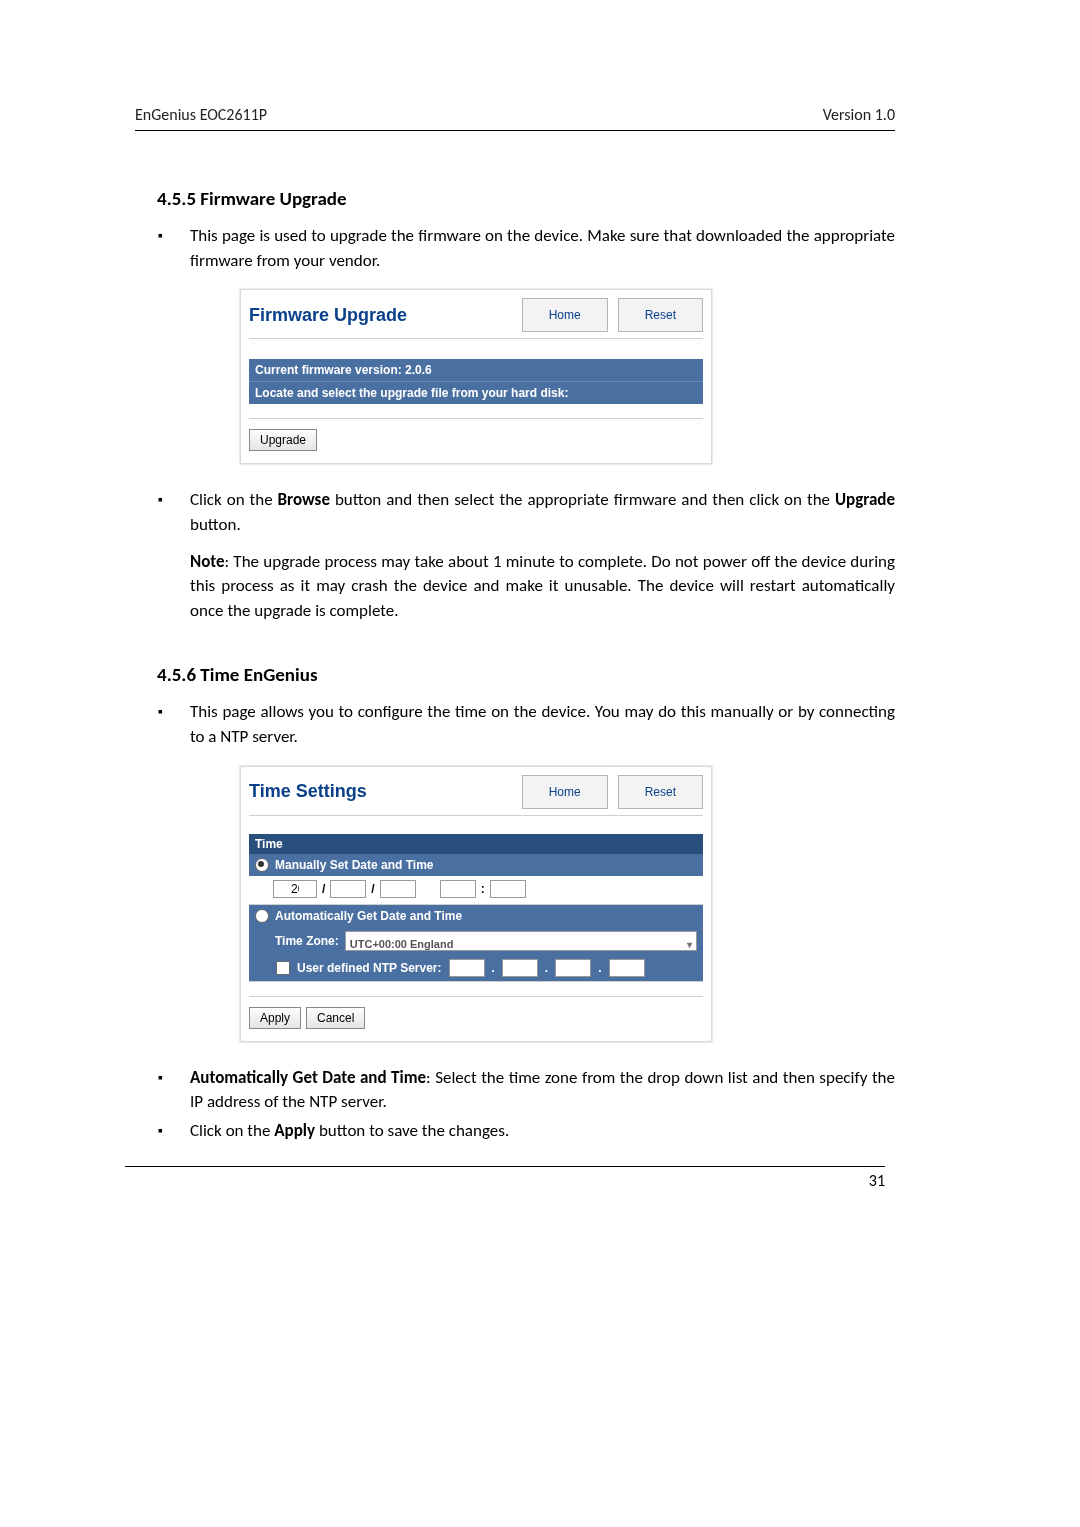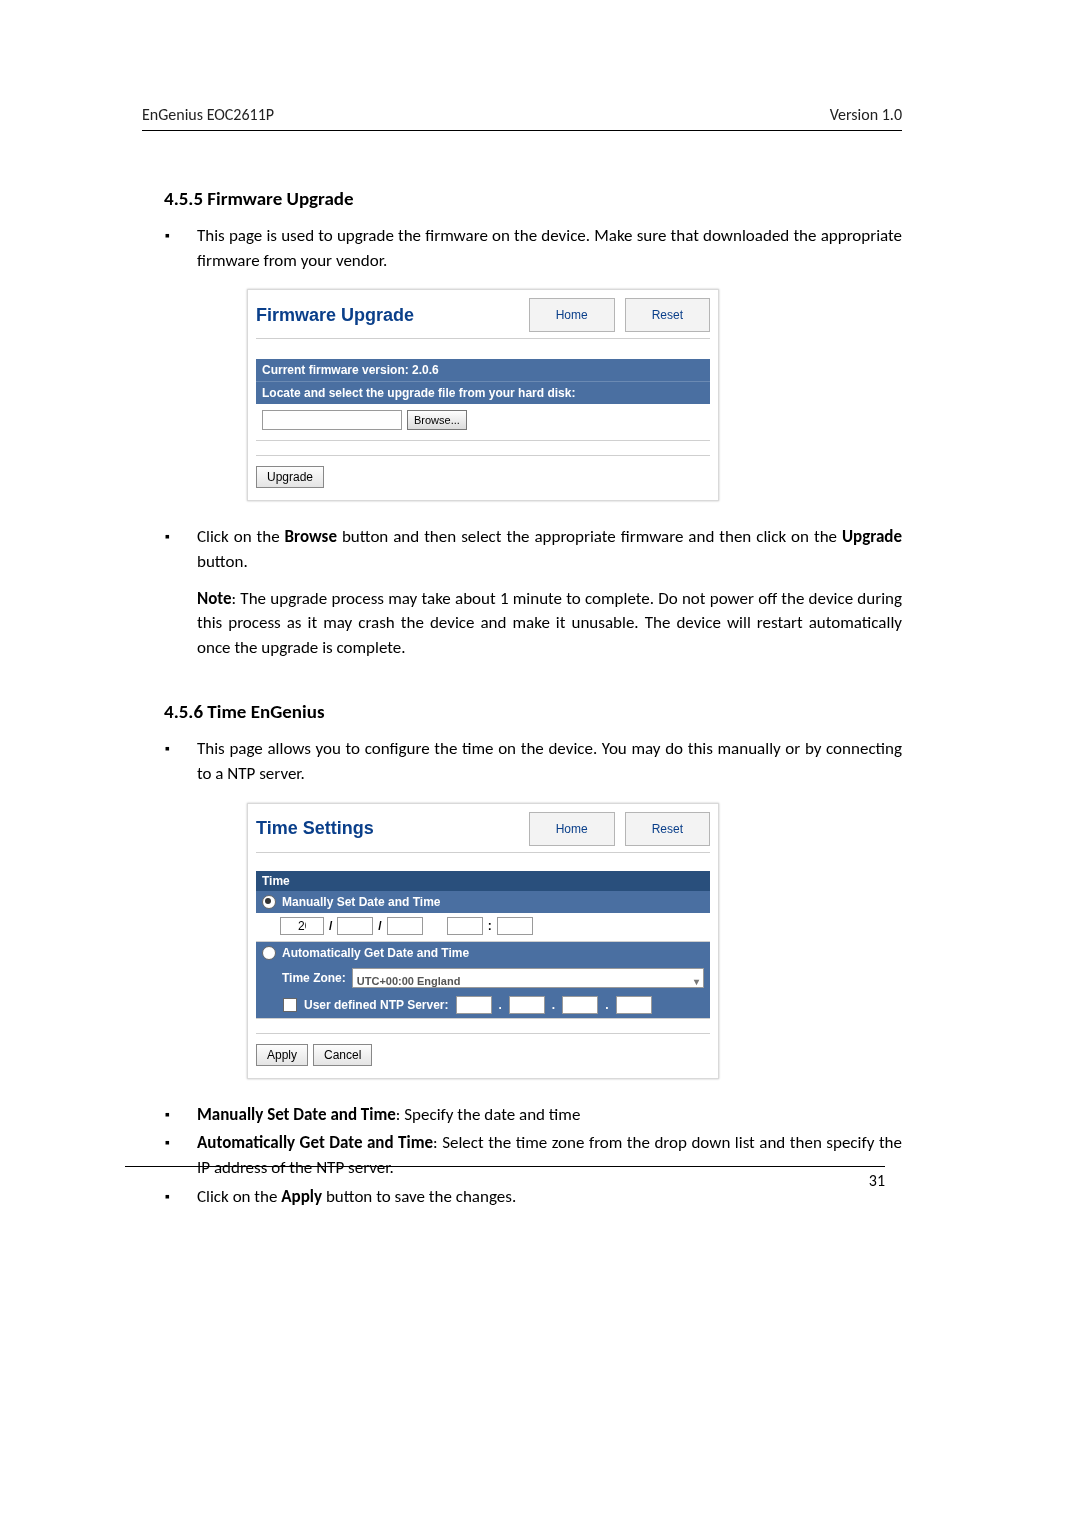--- a/index.html
+++ b/index.html
@@ -1,21 +1,21 @@
 <!DOCTYPE html>
 <html><head>
 <meta charset="utf-8">
 <style>
   html,body{margin:0;padding:0;background:#fff;}
   body{
     width:1080px;height:1527px;
     font-family:Calibri,Arial,sans-serif;
     color:#000;position:relative;box-sizing:border-box;
   }
-  .page{position:absolute;left:142px;top:105px;width:760px;}
+  .page{position:absolute;left:135px;top:105px;width:760px;}
   .hdr{display:flex;justify-content:space-between;font-size:16px;color:#222;}
   .hdr-rule{border:none;border-top:1px solid #000;margin:6px 0 0 0;}
   .section-h{font-size:19px;font-weight:700;margin-top:56px;margin-bottom:14px;margin-left:22px;}
   .para-block{margin-left:55px;}
   .para{font-size:17px;line-height:1.45;text-align:justify;margin:0 0 12px 0;}
   .bullet{position:relative;padding-left:0;}
   .bullet::before{content:"\25AA";position:absolute;left:-32px;top:2px;font-size:14px;}
   b{font-weight:700;}
 
   
@@ -79,24 +79,20 @@
           <span class="shot-title">Firmware Upgrade</span>
           <span class="shot-btns">
             <button class="link-btn">Home</button>
             <button class="link-btn">Reset</button>
           </span>
         </div>
         <hr class="thin-rule">
         <div style="height:10px"></div>
         <div class="bluebar">Current firmware version: 2.0.6</div>
         <div class="bluebar" style="border-top:1px solid #6b8ab3">Locate and select the upgrade file from your hard disk:</div>
-        <div style="background:#fff;padding:6px 6px 10px 6px;border-bottom:1px solid #d0d0d0;" class="row">
-          <input class="fld file" value="" style="">
-          <button class="browse">Browse...</button>
-        </div>
         <hr class="thin-rule" style="margin-top:14px">
         <button class="grey-btn">Upgrade</button>
       </div>
     </div>
 
     <p class="para bullet">
       <span>Click on the </span><b>Browse</b><span> button and then select the appropriate firmware and then click on the </span><b>Upgrade</b><span> button.</span>
     </p>
     <p class="para" style="margin-top:10px">
       <b>Note</b><span>: The upgrade process may take about 1 minute to complete. Do not power off the device during this process as it may crash the device and make it unusable. The device will restart automatically once the upgrade is complete.</span>
@@ -163,23 +159,20 @@
 
         <hr class="thin-rule" style="margin-top:14px">
         <div class="row">
           <button class="grey-btn">Apply</button>
           <button class="grey-btn">Cancel</button>
         </div>
       </div>
     </div>
 
     <p class="para bullet" style="margin-bottom:4px">
-      <b>Manually Set Date and Time</b><span>: Specify the date and time</span>
-    </p>
-    <p class="para bullet" style="margin-bottom:4px">
       <b>Automatically Get Date and Time</b><span>: Select the time zone from the drop down list and then specify the IP address of the NTP server.</span>
     </p>
     <p class="para bullet">
       <span>Click on the </span><b>Apply</b><span> button to save the changes.</span>
     </p>
   </div>
 </div>
 
 <div class="foot">
   <hr class="foot-rule">

